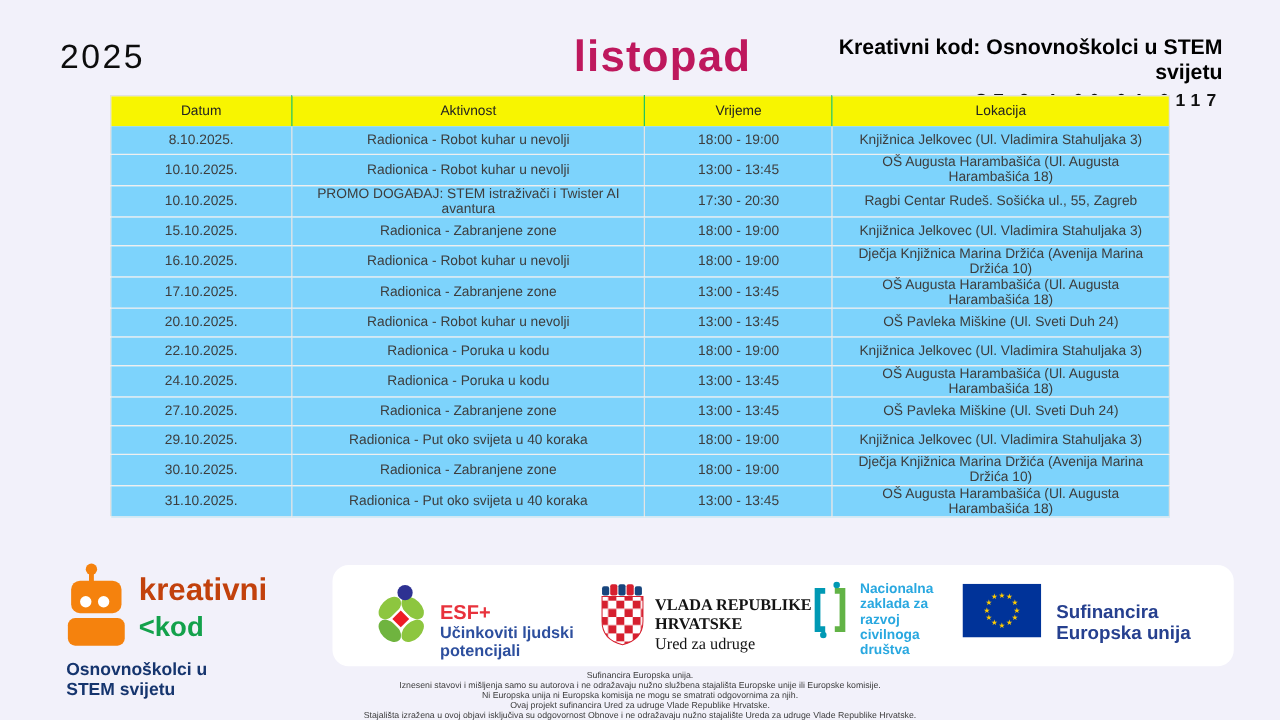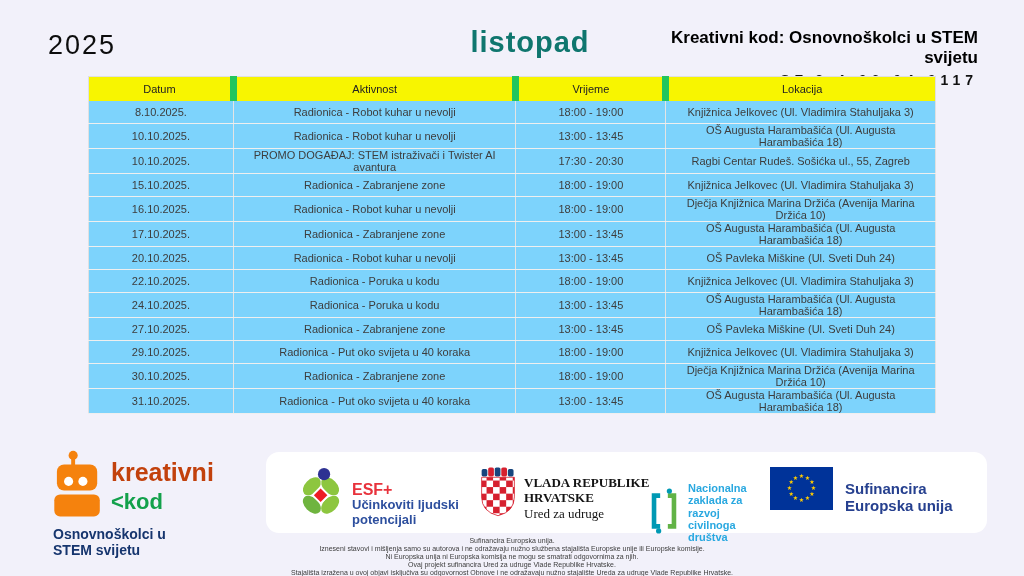--- a/index.html
+++ b/index.html
@@ -11,41 +11,41 @@
     overflow:hidden;
     color:#222;
   }
   
   .year {
     position:absolute; left:48px; top:30px;
     font-size:27px; letter-spacing:2px; color:#0d0d0d; font-weight:500;
   }
   .month-title {
     position:absolute; left:0; right:0; top:26px;
-    text-align:center; font-size:29px; font-weight:700; color:#0f766e;
+    text-align:center; font-size:35px; font-weight:700; color:#be185d;
     letter-spacing:1px;
     padding-left:36px;
   }
   .project-block {
     position:absolute; right:46px; top:28px; width:330px; text-align:right;
   }
   .project-title { font-size:17px; font-weight:700; color:#000; }
   .project-code  { font-size:14px; font-weight:700; color:#111; letter-spacing:5px; margin-top:4px; }
 
   
   table.schedule {
     position:absolute; left:88px; top:76px; width:848px;
     border-collapse:collapse; background:#fff;
     border:1px solid #e0e0e0;
   }
   table.schedule th {
     background:#f8f500;
     font-size:11px; font-weight:400; color:#222;
     height:24px; text-align:center;
-    border-right:7px solid #22c55e;
+    border-right:1px solid #22c55e;
   }
   table.schedule th:last-child { border-right:none; }
   table.schedule td {
     font-size:11px; color:#3d3d3d; background:#7dd3fc;
     height:23px; text-align:center; padding:0 6px;
     border-right:1px solid #e4e4e4;
     border-bottom:1px solid #efefef;
   }
   table.schedule td:last-child { border-right:none; }
 
@@ -66,21 +66,21 @@
   .esf-group    { left:32px;  top:13px; }
   .esf-text { margin-left:8px; line-height:1.1; }
   .esf-title { font-size:16px; font-weight:700; color:#e8323c; }
   .esf-line  { font-size:13px; font-weight:700; color:#2d4f9e; }
 
   .vlada-group  { left:214px; top:15px; }
   .vlada-text { margin-left:8px; font-family:"Liberation Serif", serif; color:#141414; line-height:1.18; }
   .vlada-bold { font-size:13px; font-weight:700; }
   .vlada-reg  { font-size:13px; font-weight:400; }
 
-  .zaklada-group{ left:381px; top:30px; align-items:center; }
+  .zaklada-group{ left:381px; top:13px; align-items:flex-start; }
   .zaklada-text { margin-left:7px; line-height:1.12; }
   .zaklada-line { font-size:11px; font-weight:700; color:#29a8e0; }
 
   .eu-group     { left:504px; top:15px; }
   .eu-text { margin-left:12px; line-height:1.15; }
   .eu-line { font-size:15px; font-weight:700; color:#26408f; }
 
   
   .disclaimer {
     position:absolute; left:0; right:0; top:537px;

